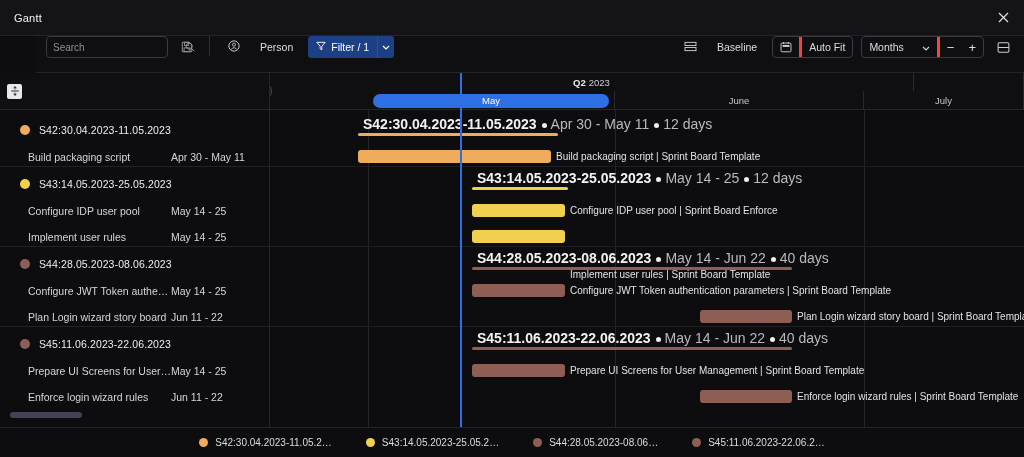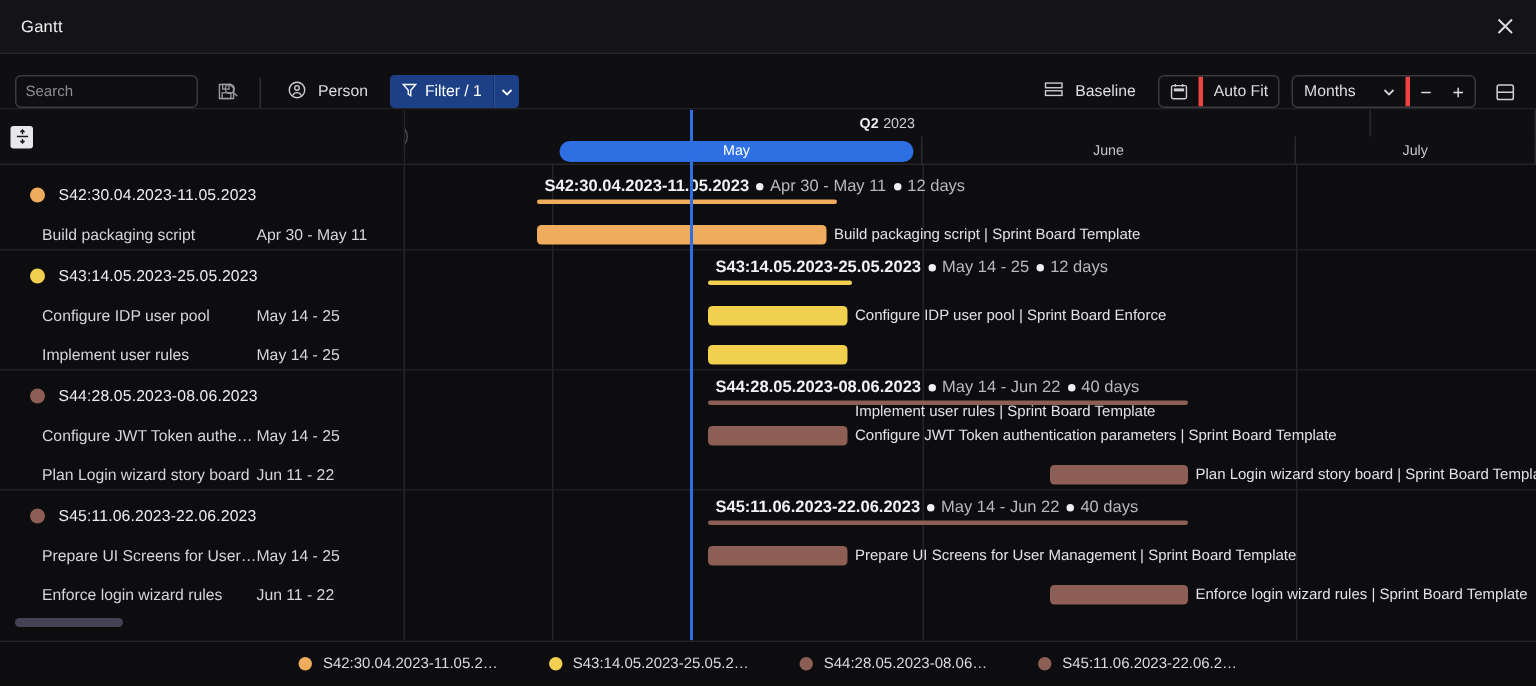--- a/index.html
+++ b/index.html
@@ -24,44 +24,45 @@
   .app-title { font-size: 11px; font-weight: 400; letter-spacing: .2px; color: #f2f2f4; }
   .close-btn {
     position: absolute; right: 10px; top: 50%; transform: translateY(-50%);
     width: 22px; height: 22px; display: flex; align-items: center; justify-content: center;
     color: #dcdce0; font-size: 13px; line-height: 1; cursor: pointer; border-radius: 3px;
   }
 
   
   .toolbar {
     height: 37px; flex: 0 0 37px;
-    display: flex; align-items: flex-end;
+    display: flex; align-items: flex-start;
     padding: 0 10px;
     background: #0f0f11;
     border-bottom: 1px solid #242428;
     gap: 8px;
+    margin-left: 36px;
   }
   .search-box {
     width: 122px; height: 22px;
     border: 1px solid #3a3a40; border-radius: 4px;
     display: flex; align-items: center; padding: 0 6px;
     background: transparent;
   }
   .search-box input {
     flex: 1; background: transparent; border: none; outline: none;
     color: #d8d8dc; font-size: 10px; font-family: "Liberation Sans", sans-serif;
   }
   .search-box input::placeholder { color: #8d8d95; }
   .icon-sq {
     width: 22px; height: 22px; display: flex; align-items: center; justify-content: center;
     border-radius: 4px; cursor: pointer; color: #a8a8b0;
   }
   .vdiv { width: 1px; height: 20px; background: #2e2e34; margin: 0 3px; }
   .tool-btn {
-    height: 22px; display: flex; align-items: center; gap: 8px;
+    height: 22px; display: flex; align-items: center; gap: 20px;
     padding: 0 7px; border-radius: 4px; cursor: pointer;
     font-size: 10.5px; color: #dedee2;
   }
   .filter-btn {
     height: 22px; display: flex; align-items: center; gap: 5px;
     padding: 0 8px; background: #1d3f85; border-radius: 3px 0 0 3px;
     font-size: 10.5px; color: #fff; cursor: pointer; font-weight: 500;
   }
   .filter-caret {
     height: 22px; width: 17px; background: #1d3f85;
@@ -146,21 +147,21 @@
     content:''; position: absolute; top: 22px; left: -2.5px;
     width: 7px; height: 7px; border-radius: 50%; background: #2f6fe4;
   }
 
   .sum-bar { position: absolute; height: 3px; border-radius: 2px; }
   .task-bar { position: absolute; height: 13px; border-radius: 3px; }
   .bar-label {
     position: absolute; font-size: 10px; color: #e2e2e6; white-space: nowrap;
     line-height: 13px;
   }
-  .sum-label { position: absolute; font-size: 11px; white-space: nowrap; line-height: 11px; color: #b9b9c0; }
+  .sum-label { position: absolute; font-size: 14px; white-space: nowrap; line-height: 11px; color: #b9b9c0; }
   .sum-label b { color: #f2f2f5; font-weight: 700; }
   .dotsep { display:inline-block; width:5px; height:5px; border-radius:50%; background:#f0f0f3; margin: 0 4px 0 5px; vertical-align: middle; }
   .rowline { position: absolute; left: 0; right: 0; height: 1px; background: #1f1f23; }
 
   
   .legend {
     height: 30px; flex: 0 0 30px;
     border-top: 1px solid #242428;
     display: flex; align-items: center; justify-content: center;
     gap: 34px; background: #0d0d0f;

